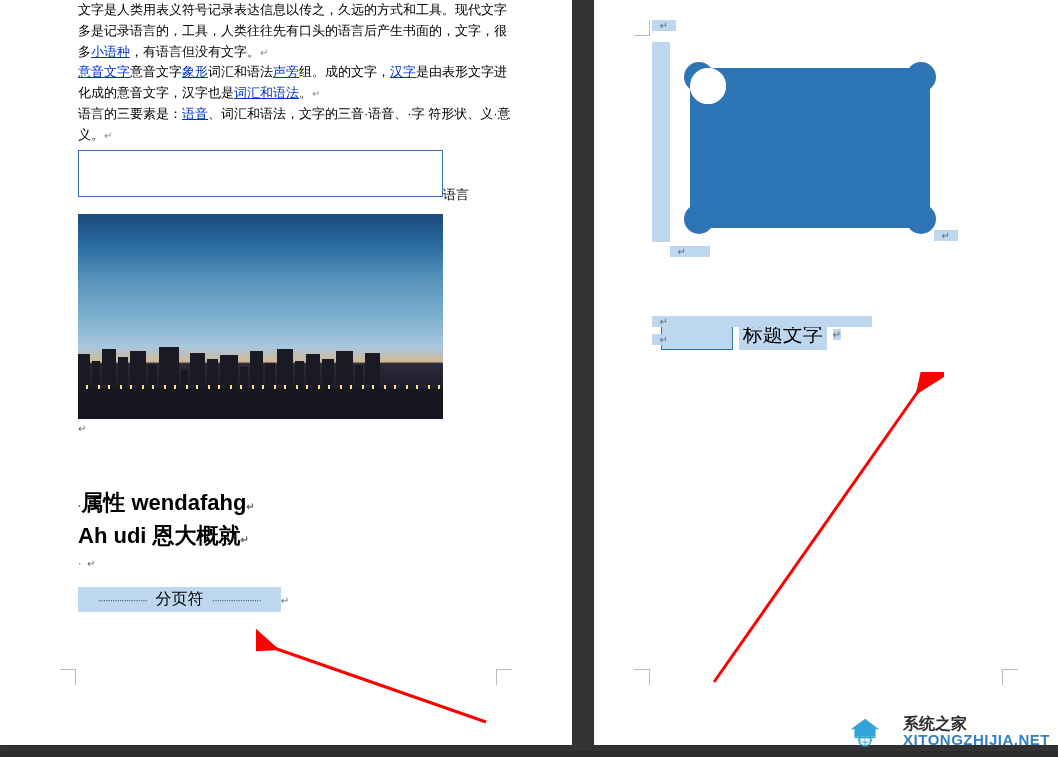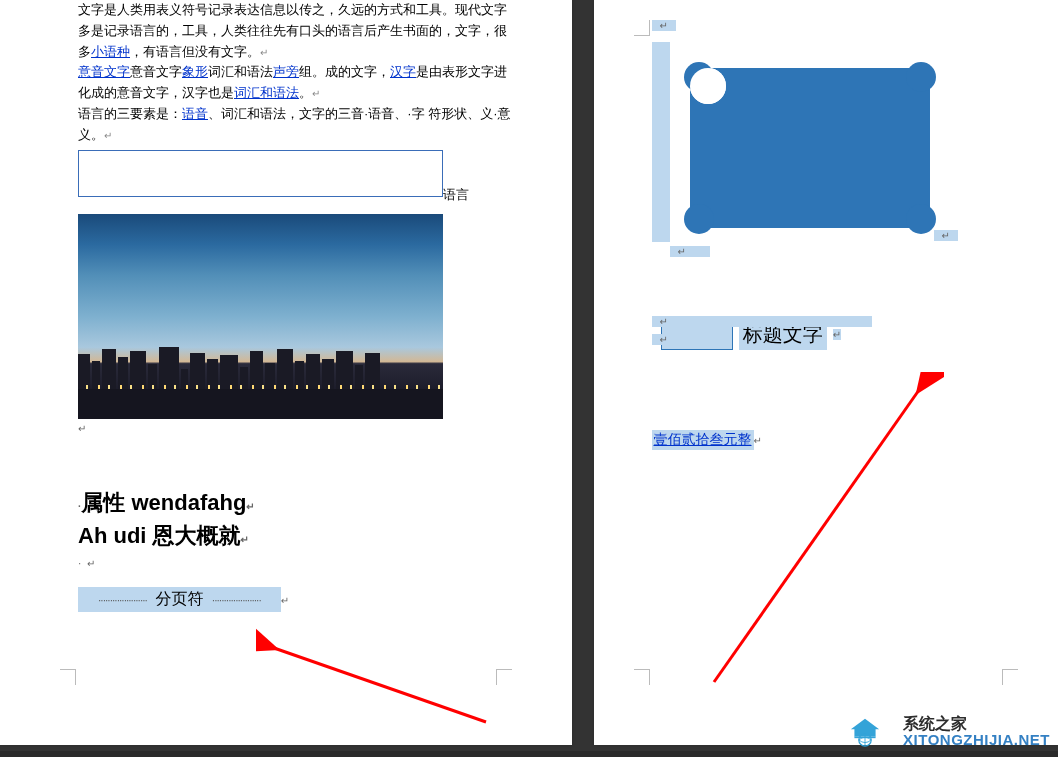--- a/index.html
+++ b/index.html
@@ -350,23 +350,20 @@
       <div class="caption-row" style="position:absolute;top:252px;left:0;">
         <span class="small-marks">·</span>
         <div class="caption-box"></div>
         <span class="caption-text">标题文字</span>
           <span class="small-marks hl">↵</span>
       </div>
       <span class="hl-frag" style="position:absolute;top:296px;left:0;width:220px;">↵</span>
       <span class="hl-frag" style="position:absolute;top:314px;left:0;width:60px;">↵</span>
     </div>
 
-    <div style="margin-top:18px;">
-      <span class="amount-text">壹佰贰拾叁元整</span><span class="small-marks">↵</span>
-    </div>
 
     <div class="corner-mark" style="position:absolute;bottom:60px;left:40px;border-top-width:1px;border-right-width:1px;"></div>
     <div class="corner-mark" style="position:absolute;bottom:60px;right:40px;border-top-width:1px;border-left-width:1px;"></div>
   </div>
 </div>
 
 <svg class="red-arrow arrow-left" viewBox="0 0 240 130">
   <defs>
     <marker id="ah1" markerWidth="12" markerHeight="10" refX="2" refY="5" orient="auto">
       <polygon points="12,0 0,5 12,10" fill="#ff0000"></polygon>

